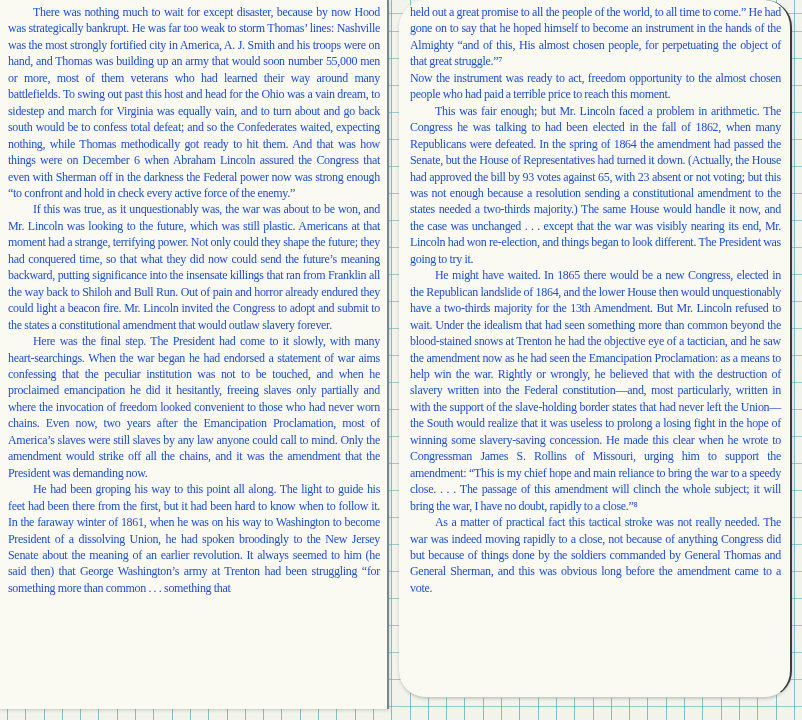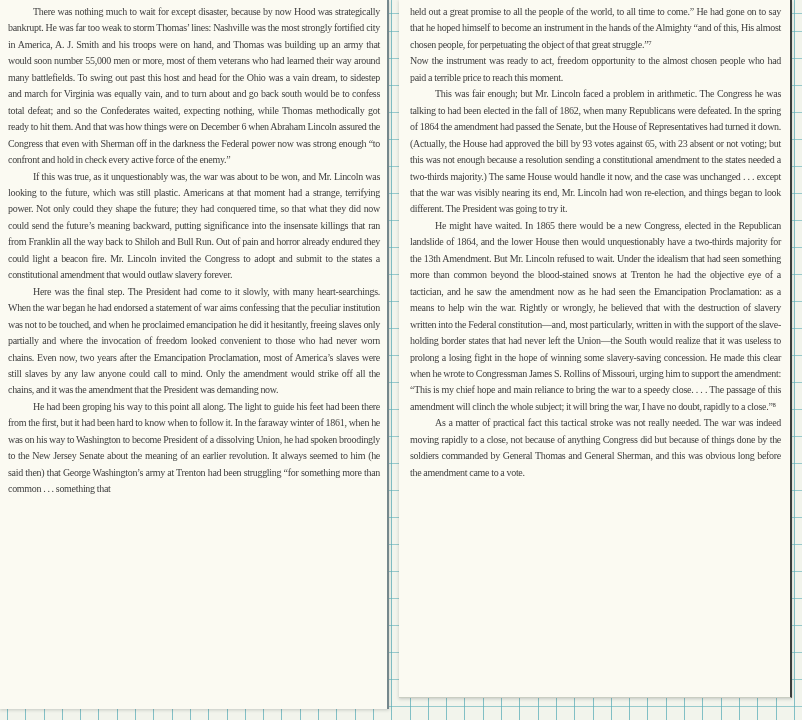--- a/index.html
+++ b/index.html
@@ -22,23 +22,23 @@
       repeating-linear-gradient(90deg, rgba(92,174,184,0.75) 0 1px, transparent 1px 18.3px),
       repeating-linear-gradient(0deg,  rgba(92,174,184,0.60) 0 1px, transparent 1px 27px);
     background-position: 7px 14px, 7px 14px;
   }
   
   .clipping {
     position: absolute;
     top: 0;
     box-sizing: border-box;
     background: #fbfaf2;
-    color: #404040;
+    color: #1d4ed8;
     font-family: "Liberation Serif", "DejaVu Serif", serif;
-    font-size: 10px;
+    font-size: 12px;
     line-height: 16.45px;
     letter-spacing: -0.3px;
     word-spacing: -0.2px;
     text-align: justify;
     box-shadow: 0 1px 3px rgba(60,70,70,0.25);
   }
   .clipping p {
     margin: 0;
     padding: 0;
   }
@@ -52,20 +52,21 @@
     padding: 4px 7px 6px 8px;
     border-right: 2px solid #75878c;
   }
   .clipping-right {
     left: 399px;
     width: 393px;
     min-height: 698px;
     padding: 4px 9px 8px 11px;
     border-right: 2px solid #3a3e3c;
     border-bottom: 1px solid #c9cdc2;
+    border-radius: 27px;
   }
 </style>
 </head>
 <body>
 
 <div class="graph-paper">
 
   <div class="clipping clipping-left">
     <p class="indent">There was nothing much to wait for except disaster, because by now Hood was strategically bankrupt. He was far too weak to storm Thomas’ lines: Nashville was the most strongly fortified city in America, A. J. Smith and his troops were on hand, and Thomas was building up an army that would soon number 55,000 men or more, most of them veterans who had learned their way around many battlefields. To swing out past this host and head for the Ohio was a vain dream, to sidestep and march for Virginia was equally vain, and to turn about and go back south would be to confess total defeat; and so the Confederates waited, expecting nothing, while Thomas methodically got ready to hit them. And that was how things were on December 6 when Abraham Lincoln assured the Congress that even with Sherman off in the darkness the Federal power now was strong enough “to confront and hold in check every active force of the enemy.”</p>
     <p class="indent">If this was true, as it unquestionably was, the war was about to be won, and Mr. Lincoln was looking to the future, which was still plastic. Americans at that moment had a strange, terrifying power. Not only could they shape the future; they had conquered time, so that what they did now could send the future’s meaning backward, putting significance into the insensate killings that ran from Franklin all the way back to Shiloh and Bull Run. Out of pain and horror already endured they could light a beacon fire. Mr. Lincoln invited the Congress to adopt and submit to the states a constitutional amendment that would outlaw slavery forever.</p>

